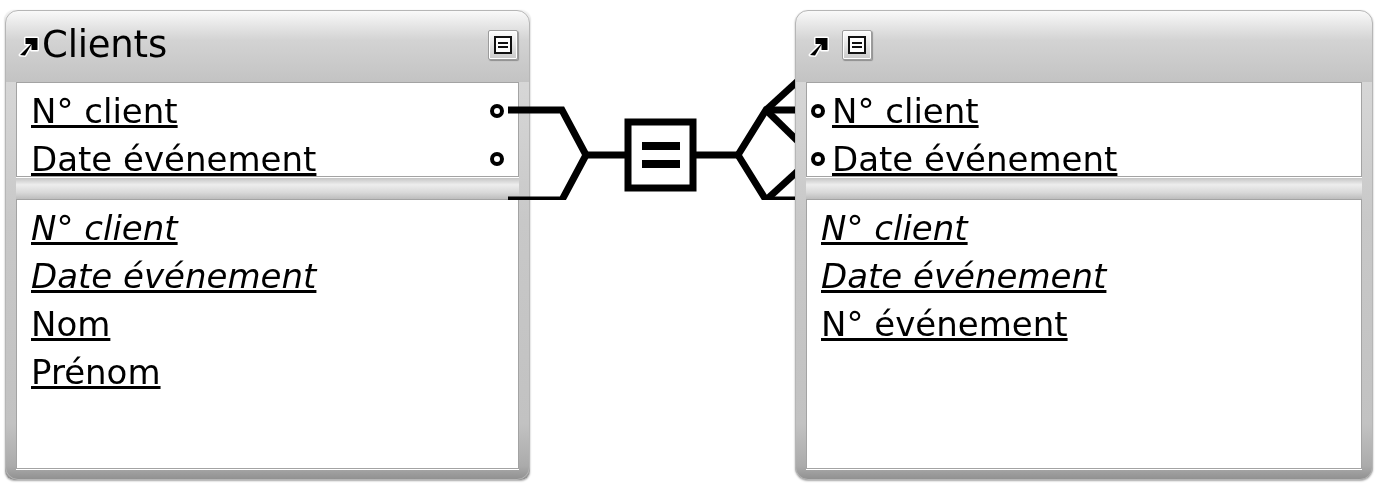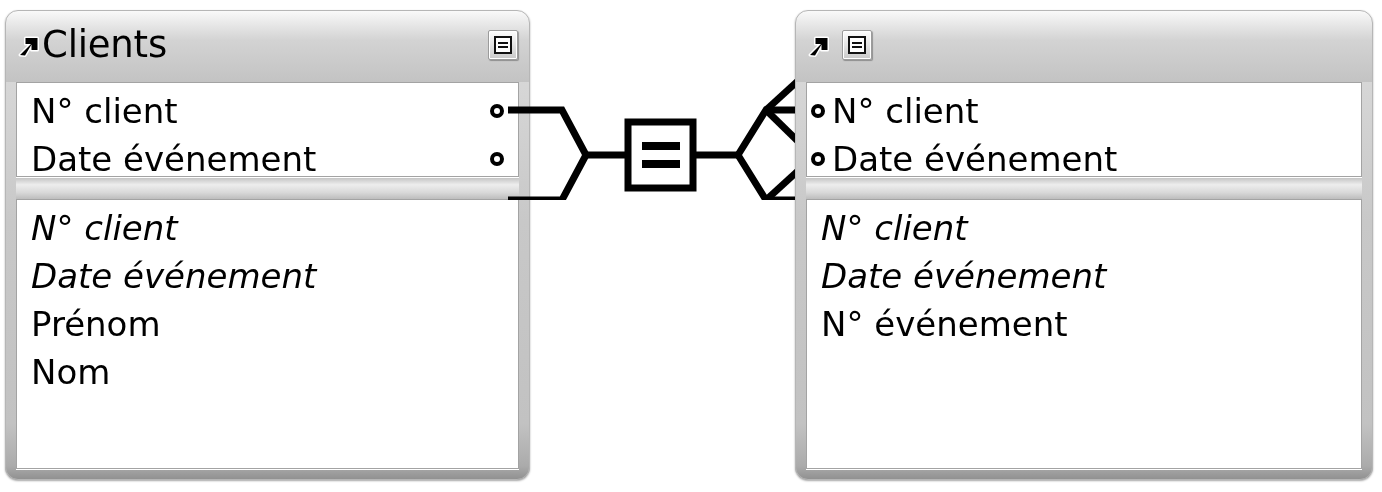--- a/index.html
+++ b/index.html
@@ -112,20 +112,21 @@
 
   .field-row {
     position: relative;
     display: flex;
     align-items: center;
     height: 48px;
     padding: 0 12px 0 14px;
     font-size: 34px;
     color: #000000;
     white-space: nowrap;
+    text-decoration: underline;
   }
   .field-row .label { line-height: 1; }
   .field-row.italic .label { font-style: italic; }
 
   
   .ring {
     width: 14px;
     height: 14px;
     border-radius: 50%;
     border: 4px solid #000000;
@@ -154,21 +155,21 @@
     height: 140px;
     pointer-events: none;
   }
   #relationship svg { display: block; }
 </style>
 </head>
 <body>
 
 <div id="canvas">
 
-  <div class="entity" id="entity-clients" style="left:5px; top:10px; width:525px; height:470px;">
+  <div class="entity" id="entity-clients" style="left:5px; top:10px; width:525px; height:470px;border-radius:9px;">
 
     <div class="titlebar">
       <span class="expand-icon">
         <svg width="26" height="30" viewBox="0 0 26 30">
           <path d="M5 23 L16 12 L10.5 12 L10.5 6 L22.5 6 L22.5 18 L16.5 18 L16.5 12.5 L10 23.5 Z" fill="#000000" stroke="#ffffff" stroke-width="3" stroke-linejoin="round"></path>
           <path d="M5 23 L16 12 L10.5 12 L10.5 6 L22.5 6 L22.5 18 L16.5 18 L16.5 12.5 L10 23.5 Z" fill="#000000"></path>
         </svg>
       </span>
       <span class="title-text">Clients</span>
       <span class="menu-icon">
@@ -194,24 +195,24 @@
       <div class="pane-gap"></div>
 
       <div class="pane fields">
         <div class="field-row italic">
           <span class="label">N° client</span>
         </div>
         <div class="field-row italic">
           <span class="label">Date événement</span>
         </div>
         <div class="field-row">
+          <span class="label">Nom</span>
+        </div>
+        <div class="field-row">
           <span class="label">Prénom</span>
-        </div>
-        <div class="field-row">
-          <span class="label">Nom</span>
         </div>
       </div>
     </div>
     <div class="entity-inner"></div>
   </div>
 
   <div id="relationship">
     <svg width="320" height="140" viewBox="0 0 320 140">
       <g stroke="#000000" stroke-width="7" fill="none" stroke-linecap="butt">
 

